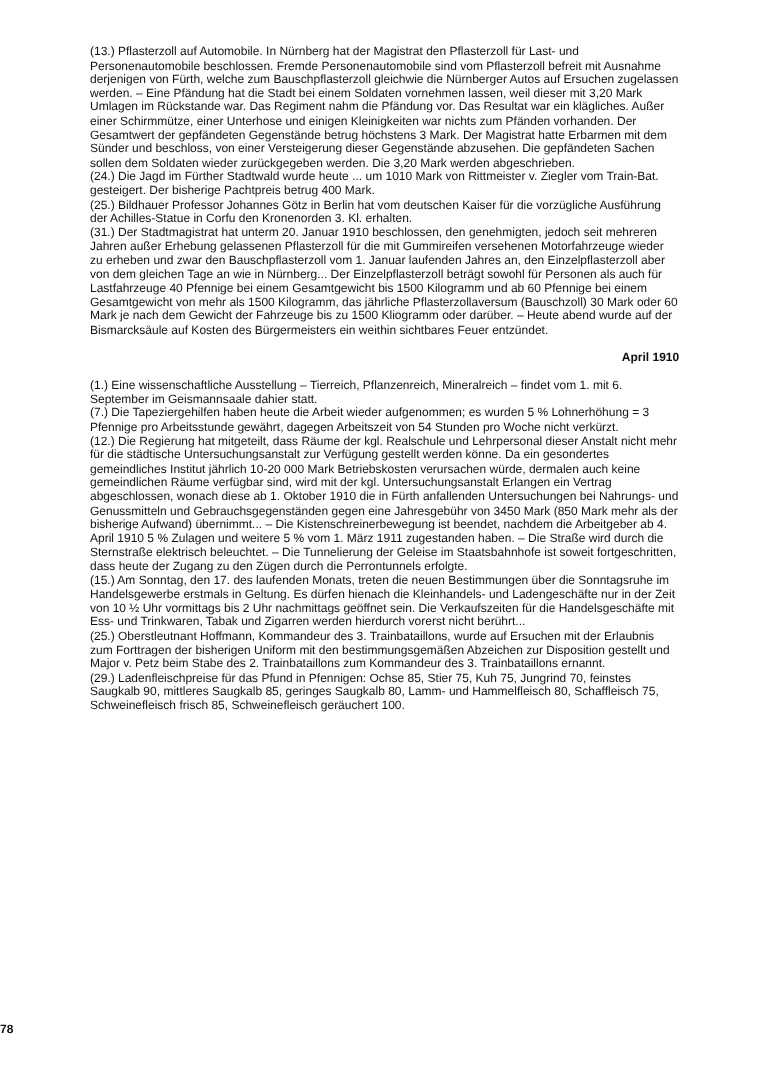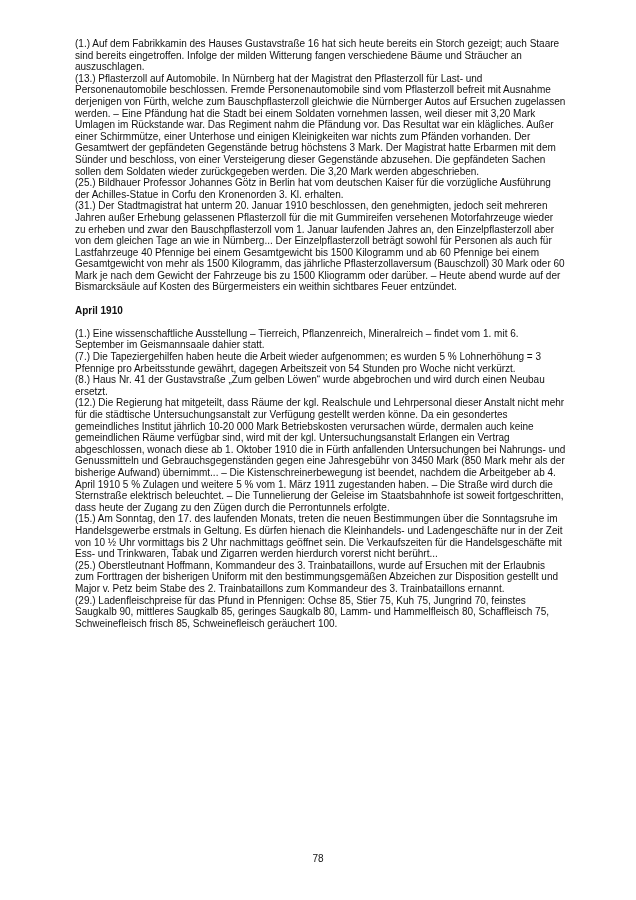--- a/index.html
+++ b/index.html
@@ -31,48 +31,48 @@
     font-size: 10px;
     line-height: 11.6px;
     text-align: left;
     white-space: normal;
   }
   .month-heading {
     margin: 11.6px 0 11.6px 0;
     font-size: 10px;
     line-height: 11.6px;
     font-weight: bold;
+    text-align: right;
   }
   .page-number {
     position: absolute;
     top: 853px;
     left: 0;
     width: 100%;
-    text-align: center;
     font-size: 10px;
     line-height: 12px;
     color: #111111;
+    font-weight: bold;
   }
 </style>
 </head>
 <body>
 
 <div class="page">
   <div class="body-text">
 
-    <p class="entry">(1.) Auf dem Fabrikkamin des Hauses Gustavstraße 16 hat sich heute bereits ein Storch gezeigt; auch Staare sind bereits eingetroffen. Infolge der milden Witterung fangen verschiedene Bäume und Sträucher an auszuschlagen.</p>
     <p class="entry">(13.) Pflasterzoll auf Automobile. In Nürnberg hat der Magistrat den Pflasterzoll für Last- und Personenautomobile beschlossen. Fremde Personenautomobile sind vom Pflasterzoll befreit mit Ausnahme derjenigen von Fürth, welche zum Bauschpflasterzoll gleichwie die Nürnberger Autos auf Ersuchen zugelassen werden.  –  Eine Pfändung hat die Stadt bei einem Soldaten vornehmen lassen, weil dieser mit 3,20 Mark Umlagen im Rückstande war. Das Regiment nahm die Pfändung vor. Das Resultat war ein klägliches. Außer einer Schirmmütze, einer Unterhose und einigen Kleinigkeiten war nichts zum Pfänden vorhanden. Der Gesamtwert der gepfändeten Gegenstände betrug höchstens 3 Mark. Der Magistrat hatte Erbarmen mit dem Sünder und beschloss, von einer Versteigerung dieser Gegenstände abzusehen. Die gepfändeten Sachen sollen dem Soldaten wieder zurückgegeben werden. Die 3,20 Mark werden abgeschrieben.</p>
+    <p class="entry">(24.) Die Jagd im Fürther Stadtwald wurde heute ... um 1010 Mark von Rittmeister v. Ziegler vom Train-Bat. gesteigert. Der bisherige Pachtpreis betrug 400 Mark.</p>
     <p class="entry">(25.) Bildhauer Professor Johannes Götz in Berlin hat vom deutschen Kaiser für die vorzügliche Ausführung der Achilles-Statue in Corfu den Kronenorden 3. Kl. erhalten.</p>
     <p class="entry">(31.) Der Stadtmagistrat hat unterm 20. Januar 1910 beschlossen, den genehmigten, jedoch seit mehreren Jahren außer Erhebung gelassenen Pflasterzoll für die mit Gummireifen versehenen Motorfahrzeuge wieder zu erheben und zwar den Bauschpflasterzoll vom 1. Januar laufenden Jahres an, den Einzelpflasterzoll aber von dem gleichen Tage an wie in Nürnberg... Der Einzelpflasterzoll beträgt sowohl für Personen als auch für Lastfahrzeuge 40 Pfennige bei einem Gesamtgewicht bis 1500 Kilogramm und ab 60 Pfennige bei einem Gesamtgewicht von mehr als 1500 Kilogramm, das jährliche Pflasterzollaversum (Bauschzoll) 30 Mark oder 60 Mark je nach dem Gewicht der Fahrzeuge bis zu 1500 Kliogramm oder darüber.  – Heute abend wurde auf der Bismarcksäule auf Kosten des Bürgermeisters ein weithin sichtbares Feuer entzündet.</p>
 
     <h2 class="month-heading">April 1910</h2>
 
     <p class="entry">(1.) Eine wissenschaftliche Ausstellung – Tierreich, Pflanzenreich, Mineralreich – findet vom 1. mit 6. September im Geismannsaale dahier statt.</p>
     <p class="entry">(7.) Die Tapeziergehilfen haben heute die Arbeit wieder aufgenommen; es wurden 5 % Lohnerhöhung = 3 Pfennige pro Arbeitsstunde gewährt, dagegen Arbeitszeit von 54 Stunden pro Woche nicht verkürzt.</p>
-    <p class="entry">(8.) Haus Nr. 41 der Gustavstraße „Zum gelben Löwen“ wurde abgebrochen und wird durch einen Neubau ersetzt.</p>
     <p class="entry">(12.) Die Regierung hat mitgeteilt, dass Räume der kgl. Realschule und Lehrpersonal dieser Anstalt nicht mehr für die städtische Untersuchungsanstalt zur Verfügung gestellt werden könne. Da ein gesondertes gemeindliches Institut jährlich 10-20 000 Mark Betriebskosten verursachen würde, dermalen auch keine gemeindlichen Räume verfügbar sind, wird mit der kgl. Untersuchungsanstalt Erlangen ein Vertrag abgeschlossen, wonach diese ab 1. Oktober 1910 die in Fürth anfallenden Untersuchungen bei Nahrungs- und Genussmitteln und Gebrauchsgegenständen gegen eine Jahresgebühr von 3450 Mark (850 Mark mehr als der bisherige Aufwand) übernimmt...  –  Die Kistenschreinerbewegung ist beendet, nachdem die Arbeitgeber ab 4. April 1910 5 % Zulagen und weitere 5 % vom 1. März 1911 zugestanden haben. – Die Straße wird durch die Sternstraße elektrisch beleuchtet. – Die Tunnelierung der Geleise im Staatsbahnhofe ist soweit fortgeschritten, dass heute der Zugang zu den Zügen durch die Perrontunnels erfolgte.</p>
     <p class="entry">(15.) Am Sonntag, den 17. des laufenden Monats, treten die neuen Bestimmungen über die Sonntagsruhe im Handelsgewerbe erstmals in Geltung. Es dürfen hienach die Kleinhandels- und Ladengeschäfte nur in der Zeit von 10 ½ Uhr vormittags bis 2 Uhr nachmittags geöffnet sein. Die Verkaufszeiten für die Handelsgeschäfte mit Ess- und Trinkwaren, Tabak und Zigarren werden hierdurch vorerst nicht berührt...</p>
     <p class="entry">(25.) Oberstleutnant Hoffmann, Kommandeur des 3. Trainbataillons, wurde auf Ersuchen mit der Erlaubnis zum Forttragen der bisherigen Uniform mit den bestimmungsgemäßen Abzeichen zur Disposition gestellt und Major v. Petz beim Stabe des 2. Trainbataillons zum Kommandeur des 3. Trainbataillons ernannt.</p>
     <p class="entry">(29.) Ladenfleischpreise für das Pfund in Pfennigen: Ochse 85, Stier 75, Kuh 75, Jungrind 70, feinstes Saugkalb 90, mittleres Saugkalb 85, geringes Saugkalb 80, Lamm- und Hammelfleisch 80, Schaffleisch 75, Schweinefleisch frisch 85, Schweinefleisch geräuchert 100.</p>
 
   </div>
 
   <div class="page-number">78</div>
 </div>
 

